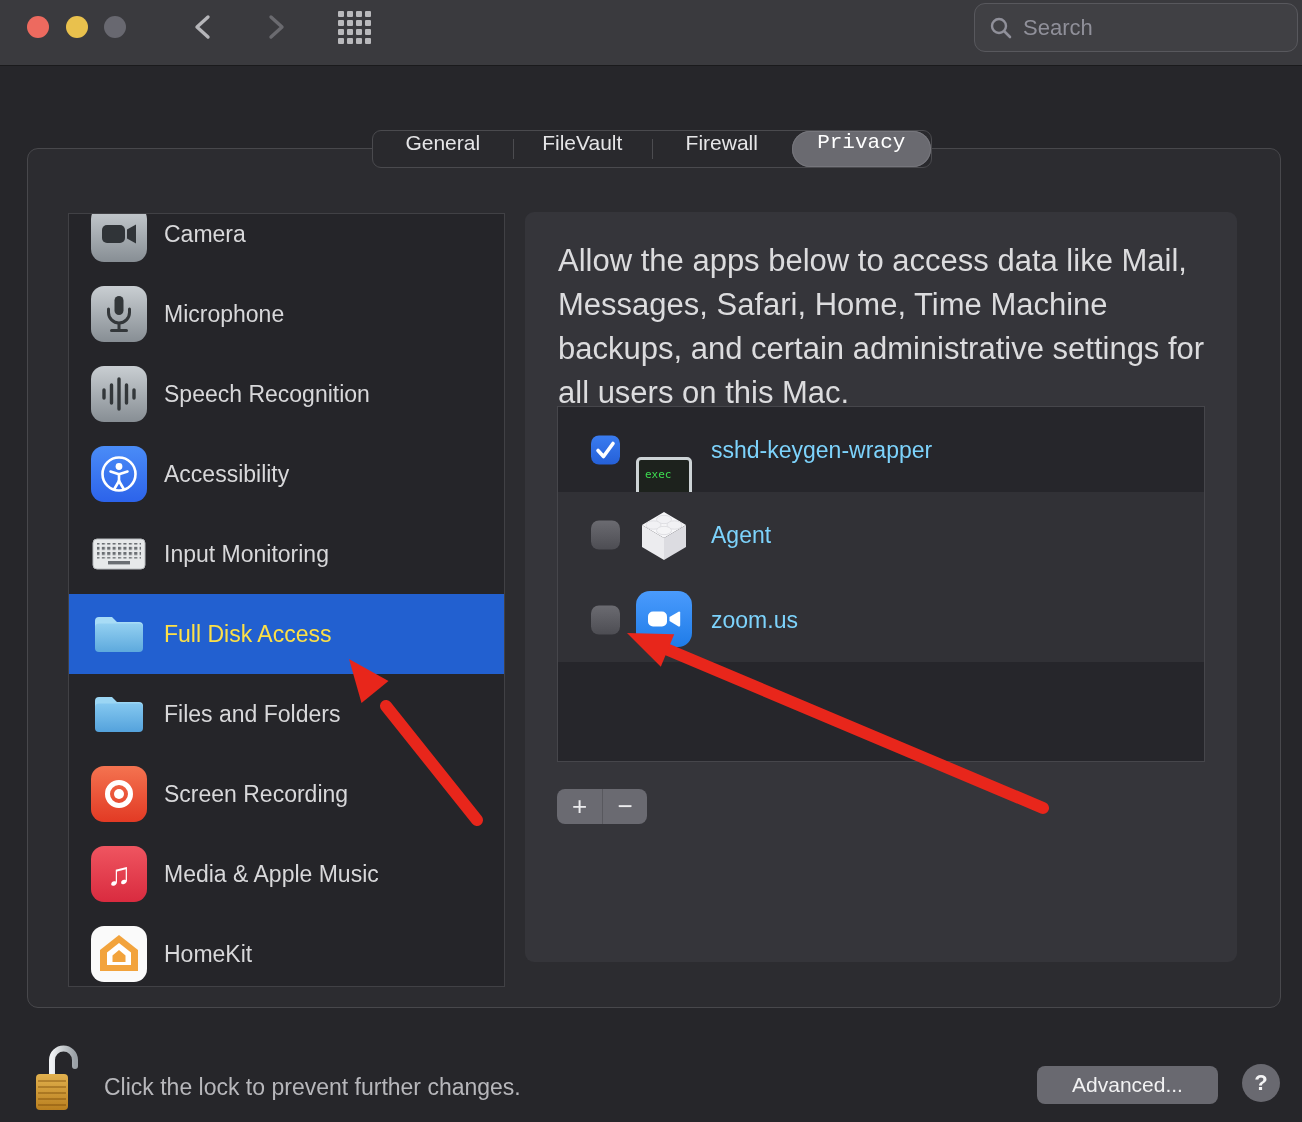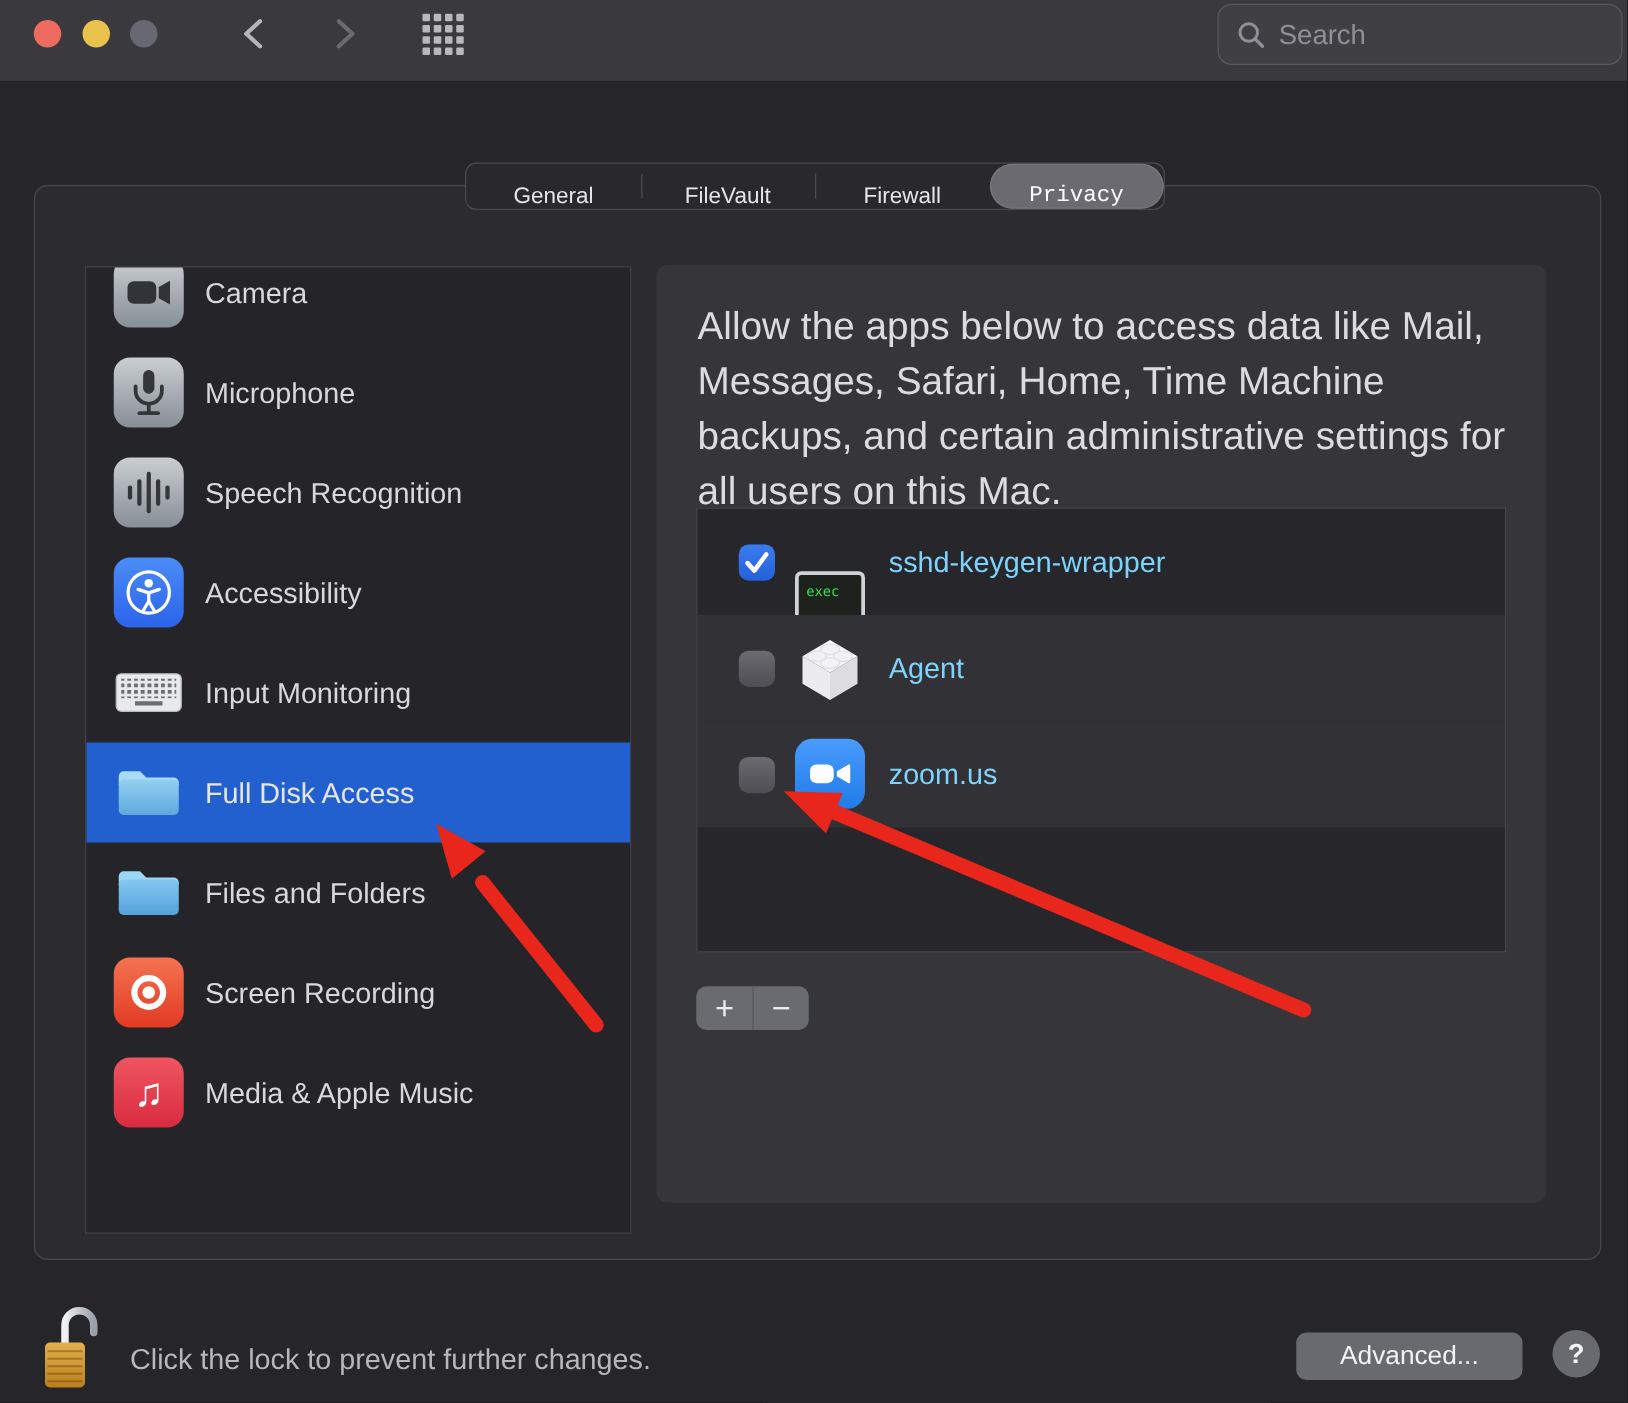--- a/index.html
+++ b/index.html
@@ -22,30 +22,30 @@
   .gridicon{position:absolute;left:338px;top:11px;display:grid;grid-template-columns:repeat(4,6px);grid-template-rows:repeat(4,6px);gap:3px;}
   .gridicon i{background:#b9b9bc;border-radius:1px;}
   .win-title{position:absolute;left:404px;top:12px;font-size:27px;font-weight:bold;color:#e3e3e5;letter-spacing:.2px;}
   .searchbox{position:absolute;left:974px;top:3px;width:324px;height:49px;border:1px solid #58585d;border-radius:11px;background:rgba(255,255,255,0.03);display:flex;align-items:center;padding-left:14px;}
   .searchbox .mag{width:24px;height:24px;margin-right:10px;flex:none;}
   .searchbox .ph{font-size:22px;color:#90909a;}
   
   .contentbox{position:absolute;left:27px;top:148px;width:1254px;height:860px;border:1px solid #48484c;border-radius:11px;background:#2c2c30;}
   
   .tabs{position:absolute;left:372px;top:130px;width:560px;height:38px;background:#29292d;border:1px solid #4a4a4e;border-radius:9px;display:flex;}
-  .tab{position:relative;width:140px;height:100%;display:flex;align-items:flex-end;justify-content:center;font-size:18px;color:#e5e5e7;cursor:default;}
+  .tab{position:relative;width:140px;height:100%;display:flex;align-items:flex-start;justify-content:center;font-size:21px;color:#e5e5e7;cursor:default;}
   .tab .divider{position:absolute;left:0;top:8px;bottom:8px;width:1px;background:#4c4c50;}
   .tab.selected{background:#6a6a70;border-radius:18px;margin:0;height:36px;align-self:center;color:#ffffff;box-shadow:0 0 0 1px #76767c inset;font-family:Liberation Mono, monospace;}
   
   .sidebar{position:absolute;left:68px;top:213px;width:437px;height:774px;background:#252529;border:1px solid #414145;overflow:hidden;}
   .side-row{position:relative;width:100%;height:80px;display:flex;align-items:center;}
   .side-row:first-child{margin-top:-20px;}
   .side-row.selected{background:#2260d0;}
   .side-row .label{position:absolute;left:95px;font-size:23px;color:#d8d8da;}
-  .side-row.selected .label{color:#e5e5e5;}
+  .side-row.selected .label{color:#fde047;}
   .tile{position:absolute;left:22px;width:56px;height:56px;border-radius:13px;}
   .tile-gray{background:linear-gradient(180deg,#c9ced2,#878e94);}
   .tile-blue{background:linear-gradient(180deg,#4a8cf7,#2c63ea);}
   .tile-red{background:linear-gradient(180deg,#f47350,#e23a24);}
   .tile-pink{background:linear-gradient(180deg,#ef5560,#d92b3f);display:flex;align-items:center;justify-content:center;}
   .tile-white{background:#fafafa;}
   .tile-none{background:transparent;border-radius:0;}
   .note-glyph{color:#ffffff;font-size:32px;line-height:1;}
   .ring{position:absolute;left:14px;top:14px;width:28px;height:28px;border:5px solid #ffffff;border-radius:50%;}
   .dot{position:absolute;left:23px;top:23px;width:10px;height:10px;background:#ffffff;border-radius:50%;}
@@ -254,20 +254,30 @@
       <span class="label">Screen Recording</span>
     </div>
 
     <div class="side-row">
       <span class="tile tile-pink">
         <span class="note-glyph">♫</span>
       </span>
       <span class="label">Media &amp; Apple Music</span>
     </div>
 
+    <div class="side-row">
+      <span class="tile tile-white">
+        <svg viewBox="0 0 56 56">
+          <path d="M28 9 L47 24 V45 H9 V24 Z" fill="#f2a33c"></path>
+          <path d="M28 17 L40 26.5 V39 H16 V26.5 Z" fill="#ffffff"></path>
+          <path d="M28 24 L34.5 29.5 V36 H21.5 V29.5 Z" fill="#f2a33c"></path>
+        </svg>
+      </span>
+      <span class="label">HomeKit</span>
+    </div>
   </div>
 
   <div class="panel">
     <div class="desc">Allow the apps below to access data like Mail, Messages, Safari, Home, Time Machine backups, and certain administrative settings for all users on this Mac.</div>
 
     <div class="applist">
 
       <div class="app-row">
         <span class="checkbox checked">
           <svg viewBox="0 0 29 29">

